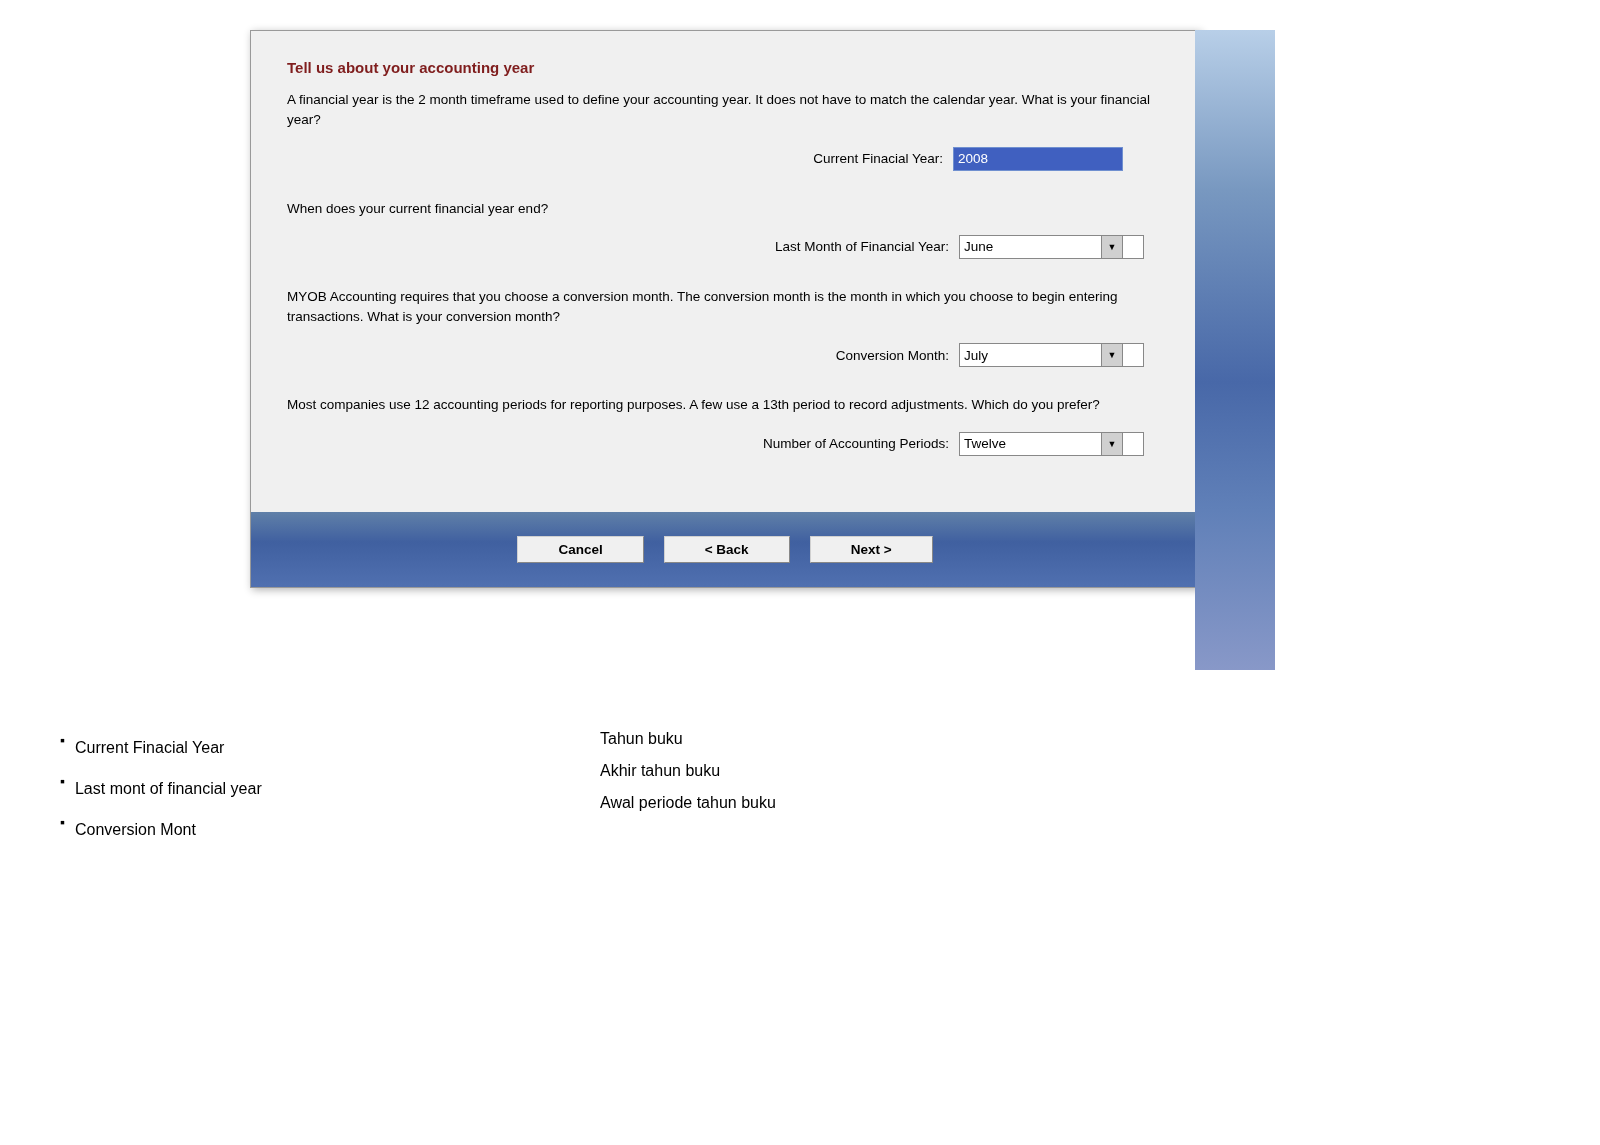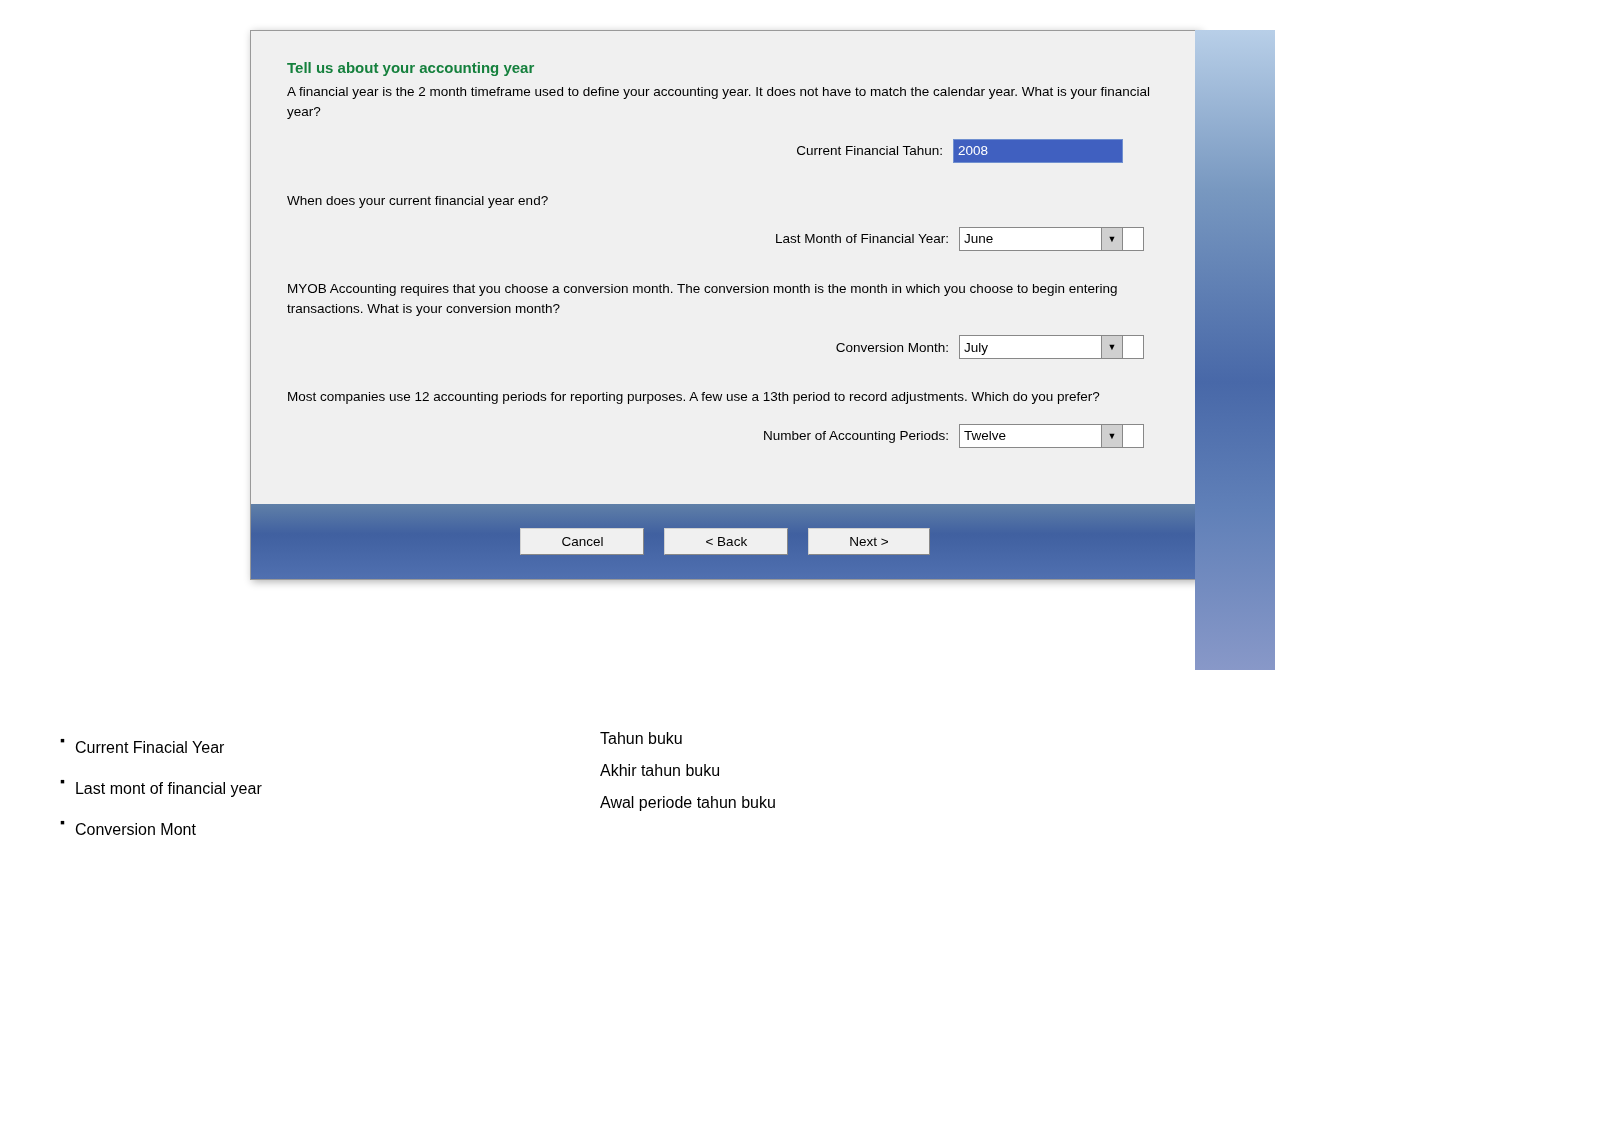--- a/index.html
+++ b/index.html
@@ -37,22 +37,22 @@
     }
 
     .dialog-content {
       padding: 28px 36px 20px 36px;
       background: #f0f0f0;
     }
 
     .dialog-title {
       font-size: 15px;
       font-weight: bold;
-      margin-bottom: 6px;
-      color: #15803d;
+      margin-bottom: 14px;
+      color: #7f1d1d;
     }
 
     .dialog-description {
       font-size: 13.5px;
       line-height: 1.5;
       margin-bottom: 16px;
       color: #000;
     }
 
     .form-row {
@@ -145,20 +145,21 @@
       background: #f0f0f0;
       border: 1px solid #888;
       border-top: 1px solid #d0d0d0;
       border-left: 1px solid #d0d0d0;
       padding: 5px 40px;
       font-size: 13.5px;
       color: #000;
       cursor: pointer;
       min-width: 90px;
       text-align: center;
+      font-weight: bold;
     }
 
     
     .annotation-section {
       position: absolute;
       top: 730px;
       left: 60px;
       width: 1400px;
     }
 
@@ -209,21 +210,21 @@
 <div class="page-wrapper">
 
   <div class="dialog-container">
     <div class="dialog-content">
 
       <div class="dialog-title">Tell us about your accounting year</div>
 
       <div class="dialog-description">A financial year is the 2 month timeframe used to define your accounting year.  It does not have to match the calendar year.  What is your financial year?</div>
 
       <div class="form-row">
-        <span class="form-label">Current Financial Tahun:</span>
+        <span class="form-label">Current Finacial Year:</span>
         <input class="form-input-text selected" type="text" value="2008" style="">
       </div>
 
       <div class="section-divider"></div>
 
       <div class="dialog-description">When does your current financial year end?</div>
 
       <div class="form-row">
         <span class="form-label">Last Month of Financial Year:</span>
         <div class="form-select-wrapper">

